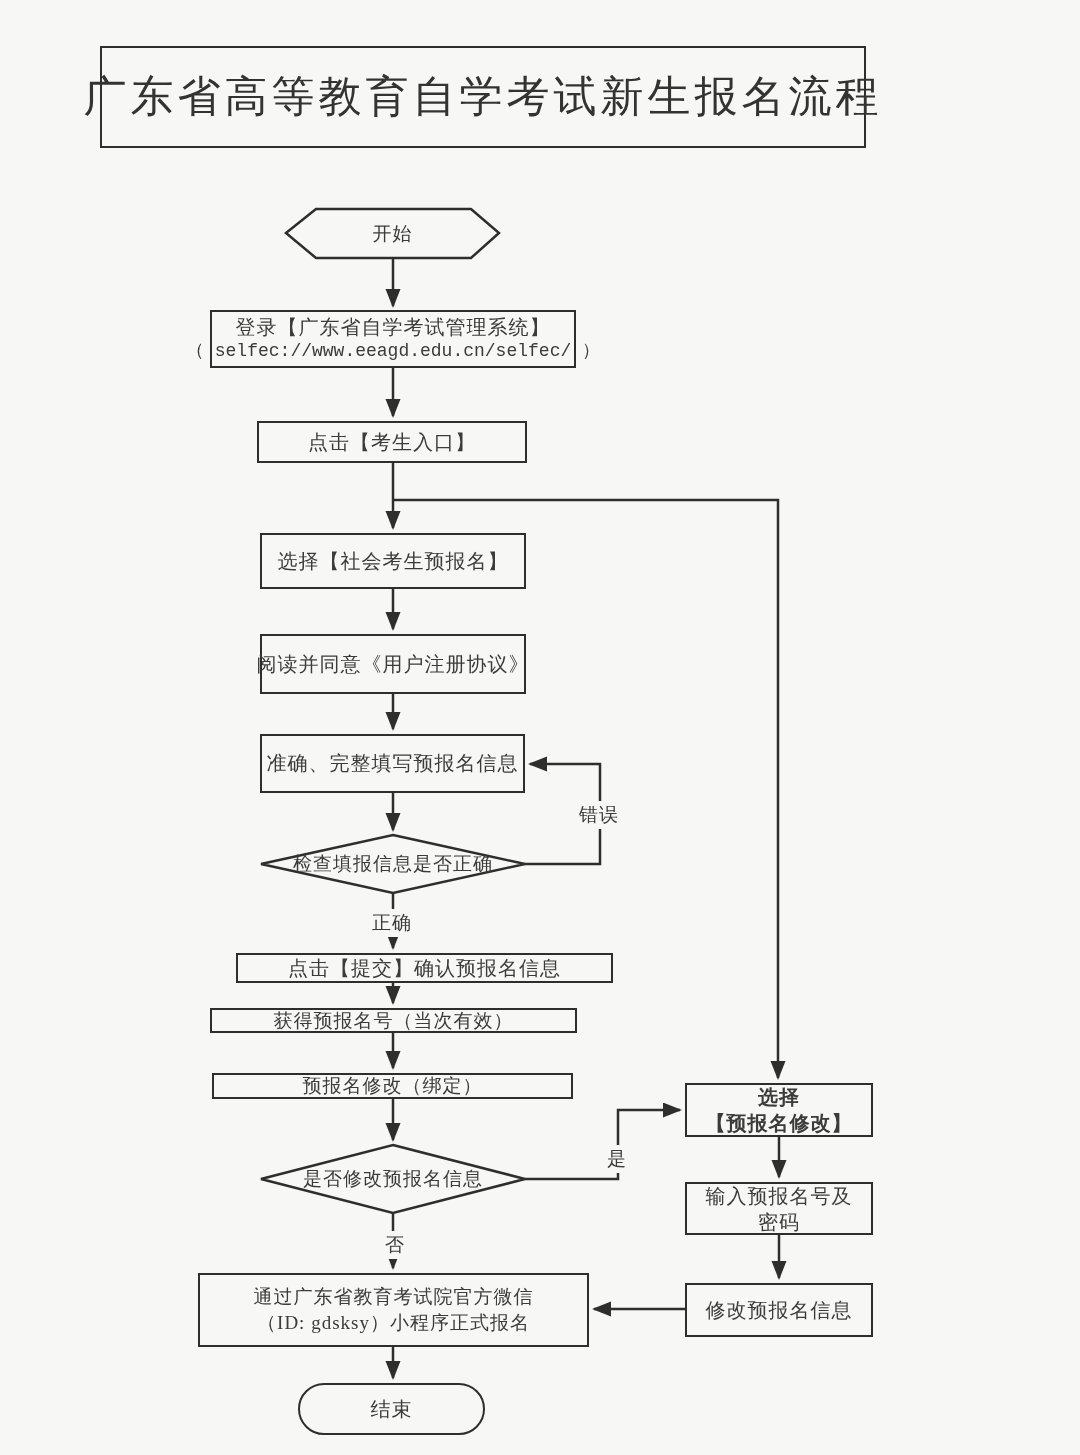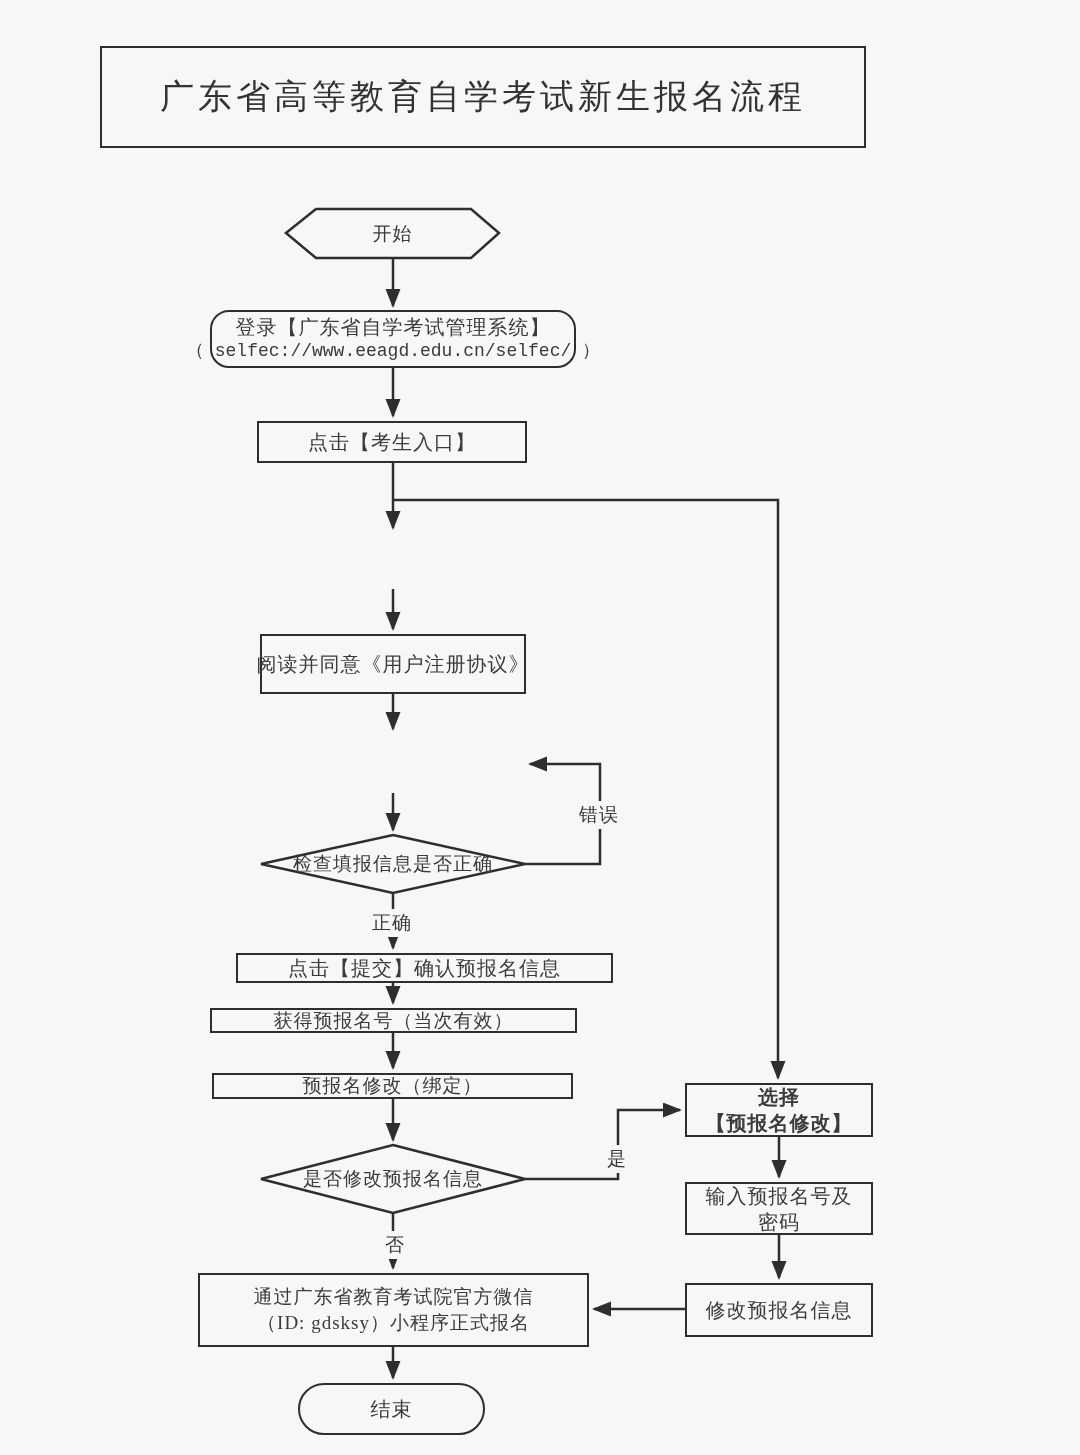--- a/index.html
+++ b/index.html
@@ -32,21 +32,21 @@
   .edge-label{
     position:absolute;z-index:3;
     background:#f7f7f5;
     font-size:19px;letter-spacing:1px;
     padding:1px 2px;white-space:nowrap;text-align:left;
   }
   .title-box{
     position:absolute;left:100px;top:46px;width:766px;height:102px;
     box-sizing:border-box;border:2px solid #2e2e2e;background:#f7f7f5;
     display:flex;align-items:center;justify-content:center;
-    font-size:34px;letter-spacing:4px;color:#333;z-index:2;white-space:nowrap;
+    font-size:43px;letter-spacing:4px;color:#333;z-index:2;white-space:nowrap;
   }
   .capsule{border-radius:27px;}
   svg{display:block;}
 </style>
 </head>
 <body>
 
 <div class="page">
 
   <svg class="layer" width="1080" height="1455" viewBox="0 0 1080 1455" style="z-index:1;">
@@ -97,34 +97,40 @@
       <polygon points="286,233 316,209 471,209 499,233 471,258 316,258"></polygon>
       <polygon points="393,835 525,864 393,893 261,864"></polygon>
       <polygon points="393,1145 525,1179 393,1213 261,1179"></polygon>
     </g>
   </svg>
 
   <div class="title-box">广东省高等教育自学考试新生报名流程</div>
 
   <div class="shape-text" style="left:286px;top:209px;width:213px;height:49px;">开始</div>
 
-  <div class="node" style="left:210px;top:310px;width:366px;height:58px;line-height:1.3;border-radius:19px;">
+  <div class="node" style="left:210px;top:310px;width:366px;height:58px;line-height:1.3;">
     <span class="ln">登录【广东省自学考试管理系统】</span>
     <span class="ln mono">（ selfec://www.eeagd.edu.cn/selfec/ ）</span>
   </div>
 
   <div class="node" style="left:257px;top:421px;width:270px;height:42px;">
     <span class="ln">点击【考生入口】</span>
   </div>
 
+  <div class="node" style="left:260px;top:533px;width:266px;height:56px;">
+    <span class="ln">选择【社会考生预报名】</span>
+  </div>
 
   <div class="node" style="left:260px;top:634px;width:266px;height:60px;">
     <span class="ln">阅读并同意《用户注册协议》</span>
   </div>
 
+  <div class="node" style="left:260px;top:734px;width:265px;height:59px;">
+    <span class="ln">准确、完整填写预报名信息</span>
+  </div>
 
   <div class="shape-text" style="left:261px;top:848px;width:264px;height:32px;">检查填报信息是否正确</div>
 
   <div class="node" style="left:208px;top:953px;width:377px;height:30px;margin-left:28px;">
     <span class="ln">点击【提交】确认预报名信息</span>
   </div>
 
   <div class="node" style="left:210px;top:1008px;width:367px;height:25px;font-size:19px;">
     <span class="ln">获得预报名号（当次有效）</span>
   </div>

